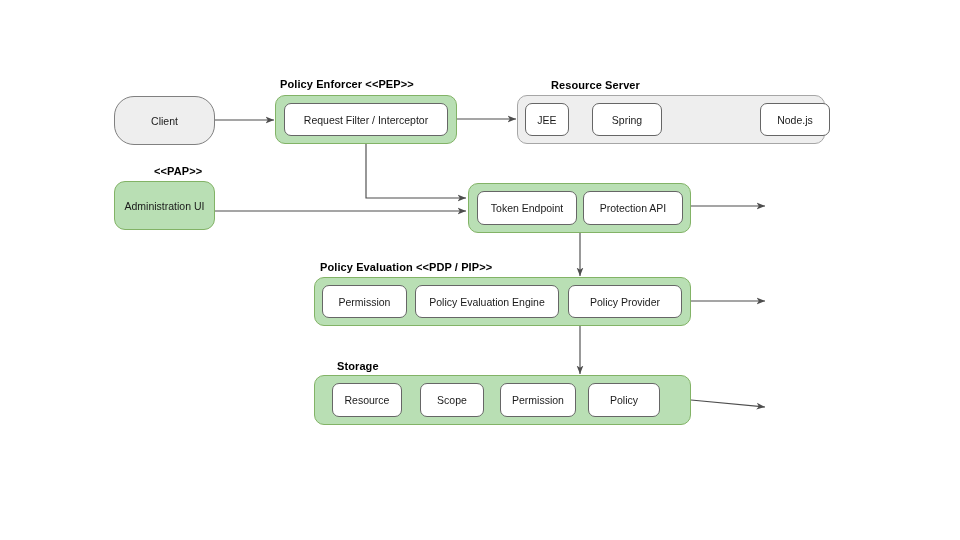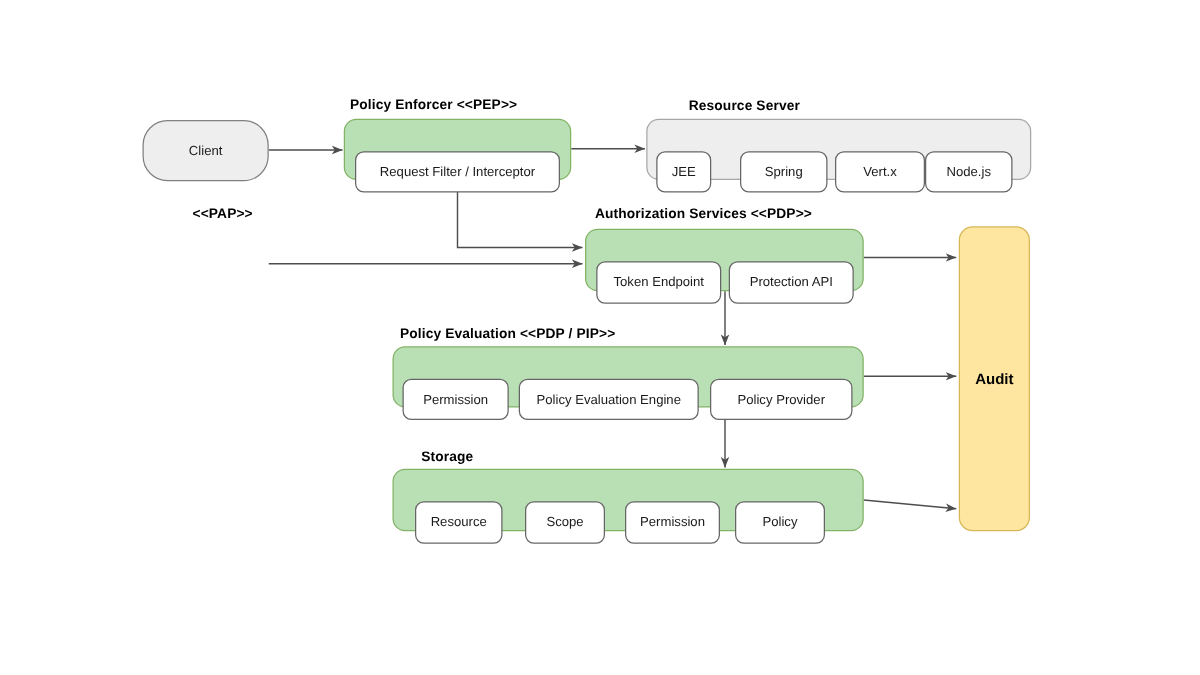--- a/index.html
+++ b/index.html
@@ -55,21 +55,20 @@
     background: #ffffff;
     border: 1px solid #666666;
     border-radius: 7px;
     display: flex;
     align-items: center;
     justify-content: center;
     font-size: 10.5px;
     color: #1a1a1a;
     white-space: nowrap;
     text-align: center;
-    margin-top: 18px;
   }
 
   
   .box-gray {
     position: absolute;
     box-sizing: border-box;
     background: #eeeeee;
     border: 1px solid #808080;
     border-radius: 20px;
     display: flex;
@@ -150,40 +149,38 @@
   </div>
 
   <div class="caption" style="left:280px; top:78px;">Policy Enforcer &lt;&lt;PEP&gt;&gt;</div>
   <div class="group" style="left:275px; top:95px; width:182px; height:49px;"></div>
   <div class="leaf" style="left:284px; top:103px; width:164px; height:33px;">Request Filter / Interceptor</div>
 
   <div class="caption" style="left:523px; top:79px;padding-left:28px;">Resource Server</div>
   <div class="group group-gray" style="left:517px; top:95px; width:308px; height:49px;"></div>
   <div class="leaf" style="left:525px; top:103px; width:44px; height:33px;">JEE</div>
   <div class="leaf" style="left:592px; top:103px; width:70px; height:33px;">Spring</div>
-  <div class="leaf" style="left:668px; top:103px; width:72px; height:33px;">Vert.x</div>
-  <div class="leaf" style="left:740px; top:103px; width:70px; height:33px;">Node.js</div>
+  <div class="leaf" style="left:760px; top:103px; width:70px; height:33px;">Node.js</div>
 
   <div class="caption" style="left:154px; top:165px;">&lt;&lt;PAP&gt;&gt;</div>
+  <div class="box-green" style="left:114px; top:181px; width:101px; height:49px;">
+    <span>Administration UI</span>
+  </div>
 
-  <div class="caption" style="left:476px; top:165px;">Authorization Services &lt;&lt;PDP&gt;&gt;</div>
   <div class="group" style="left:468px; top:183px; width:223px; height:50px;"></div>
   <div class="leaf" style="left:583px; top:191px; width:100px; height:34px;">Protection API</div>
   <div class="leaf" style="left:477px; top:191px; width:100px; height:34px;">Token Endpoint</div>
 
   <div class="caption" style="left:320px; top:261px;">Policy Evaluation &lt;&lt;PDP / PIP&gt;&gt;</div>
   <div class="group" style="left:314px; top:277px; width:377px; height:49px;"></div>
   <div class="leaf" style="left:322px; top:285px; width:85px; height:33px;">Permission</div>
   <div class="leaf" style="left:415px; top:285px; width:144px; height:33px;">Policy Evaluation Engine</div>
   <div class="leaf" style="left:568px; top:285px; width:114px; height:33px;">Policy Provider</div>
 
   <div class="caption" style="left:337px; top:360px;">Storage</div>
   <div class="group" style="left:314px; top:375px; width:377px; height:50px;"></div>
   <div class="leaf" style="left:332px; top:383px; width:70px; height:34px;">Resource</div>
   <div class="leaf" style="left:420px; top:383px; width:64px; height:34px;">Scope</div>
   <div class="leaf" style="left:500px; top:383px; width:76px; height:34px;">Permission</div>
   <div class="leaf" style="left:588px; top:383px; width:72px; height:34px;">Policy</div>
 
-  <div class="box-audit" style="left:767px; top:181px; width:57px; height:244px;">
-    <span>Audit</span>
-  </div>
 
 </div>
 
 </body></html>

